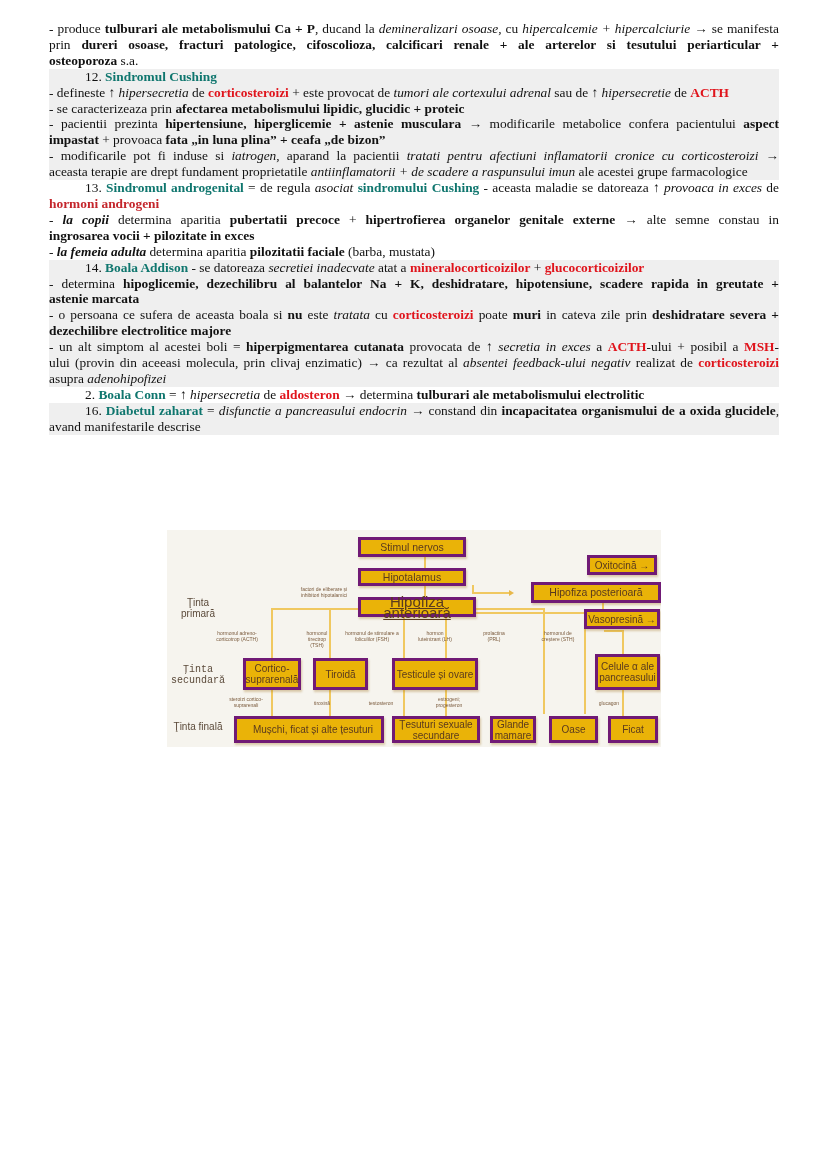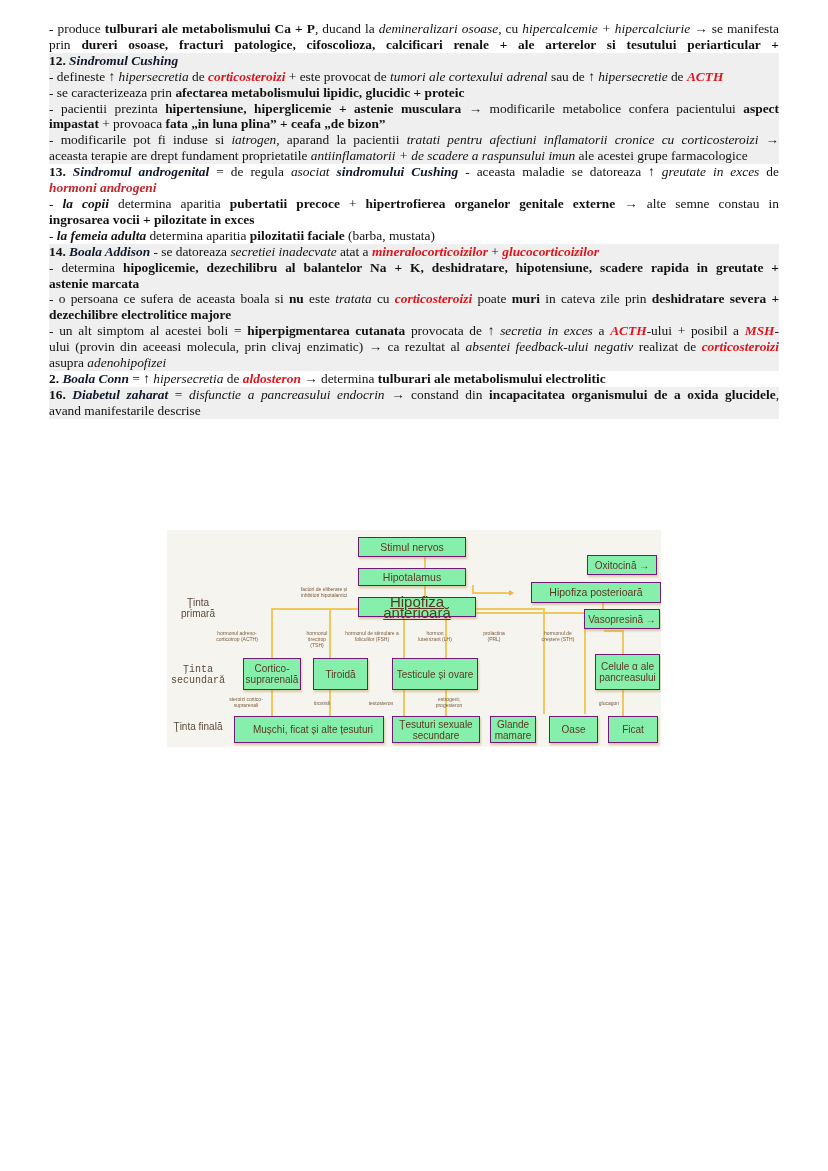--- a/index.html
+++ b/index.html
@@ -7,34 +7,34 @@
   body { position: relative; font-family: "Liberation Serif", "DejaVu Serif", serif; color: #111; }
 
   .page-text {
     position: absolute; left: 49px; top: 21px; width: 730px;
     font-size: 13.4px; line-height: 15.9px; text-align: justify;
   }
   .line { display: block; }
   .shade { background: #efefef; }
   .b { font-weight: bold; }
   .i { font-style: italic; }
-  .red { color: #e0141c; font-weight: bold; font-style: italic; }
-  .maroon { color: #0f172a; font-weight: bold; font-style: italic; }
-  .num { font-weight: bold; }
+  .red { color: #e0141c; font-weight: bold; }
+  .maroon { color: #0f766e; font-weight: bold; }
+  .num { font-weight: normal; margin-left: 36px; }
   .para { text-align: justify; text-align-last: left; }
   .para.full { text-align-last: justify; }
 
   
   .diagram {
     position: absolute; left: 167px; top: 530px; width: 494px; height: 217px;
     background: #f6f4ee; overflow: hidden;
     font-family: "Liberation Sans", "DejaVu Sans", sans-serif;
   }
   .node {
-    position: absolute; background: #86efac; border: 1px solid #701a75;
+    position: absolute; background: #eab308; border: 3px solid #701a75;
     box-shadow: 1px 2px 2px rgba(160,120,40,0.35);
     color: #5a3a1e; font-size: 10px; display: flex; align-items: center;
     justify-content: center; text-align: center; line-height: 11px;
   }
   .lvl { position: absolute; left: 2px; width: 58px; text-align: center;
     color: #5b4a3a; font-size: 10px; line-height: 11px; }
   .hl { position: absolute; color: #7a5a3c; font-size: 5px; line-height: 6px; text-align: center; }
   .ln { position: absolute; background: #f0c860; }
   .arrow-r { position: absolute; width: 0; height: 0;
     border-top: 3px solid transparent; border-bottom: 3px solid transparent;
@@ -42,20 +42,23 @@
 </style>
 </head>
 <body>
 
 <div class="page-text">
 
   <div class="para full">
     <span>- produce </span><span class="b">tulburari ale metabolismului Ca + P</span><span>, ducand la </span><span class="i">demineralizari osoase</span><span>, cu </span><span class="i">hipercalcemie + hipercalciurie</span><span> → se</span>
     <span>manifesta prin </span><span class="b">dureri osoase, fracturi patologice, cifoscolioza, calcificari renale + ale arterelor si tesutului periarticular +</span>
   </div>
+  <div class="line">
+    <span class="b">osteoporoza</span><span> s.a.</span>
+  </div>
 
   <div class="shade">
     <div class="line">
       <span class="num">12. </span><span class="maroon">Sindromul Cushing</span>
     </div>
     <div class="line">
       <span>- defineste ↑ </span><span class="i">hipersecretia</span><span> de </span><span class="red">corticosteroizi</span><span> + este provocat de </span><span class="i">tumori ale cortexului adrenal</span><span> sau de ↑ </span><span class="i">hipersecretie</span><span> de </span><span class="red">ACTH</span>
     </div>
     <div class="line">
       <span>- se caracterizeaza prin </span><span class="b">afectarea metabolismului lipidic, glucidic + proteic</span>
@@ -69,21 +72,21 @@
     <div class="para full">
       <span>- modificarile pot fi induse si </span><span class="i">iatrogen</span><span>, aparand la pacientii </span><span class="i">tratati pentru afectiuni inflamatorii cronice cu corticosteroizi</span><span> →</span>
     </div>
     <div class="line" style="white-space:nowrap;">
       <span>aceasta terapie are drept fundament proprietatile </span><span class="i">antiinflamatorii + de scadere a raspunsului imun</span><span> ale acestei grupe farmacologice</span>
     </div>
   </div>
 
   <div>
     <div class="para full">
-      <span class="num">13. </span><span class="maroon">Sindromul androgenital</span><span> = de regula </span><span class="i">asociat</span><span> </span><span class="maroon">sindromului Cushing</span><span> - aceasta maladie se datoreaza ↑ </span><span class="i">greutate in exces</span><span> de</span>
+      <span class="num">13. </span><span class="maroon">Sindromul androgenital</span><span> = de regula </span><span class="i">asociat</span><span> </span><span class="maroon">sindromului Cushing</span><span> - aceasta maladie se datoreaza ↑ </span><span class="i">provoaca in exces</span><span> de</span>
     </div>
     <div class="line">
       <span class="red" style="color:#c4262c">hormoni androgeni</span>
     </div>
     <div class="para full">
       <span>- </span><span class="b i">la copii</span><span> determina aparitia </span><span class="b">pubertatii precoce</span><span> + </span><span class="b">hipertrofierea organelor genitale externe</span><span> → alte semne constau in</span>
     </div>
     <div class="line">
       <span class="b">ingrosarea vocii + pilozitate in exces</span>
     </div>

